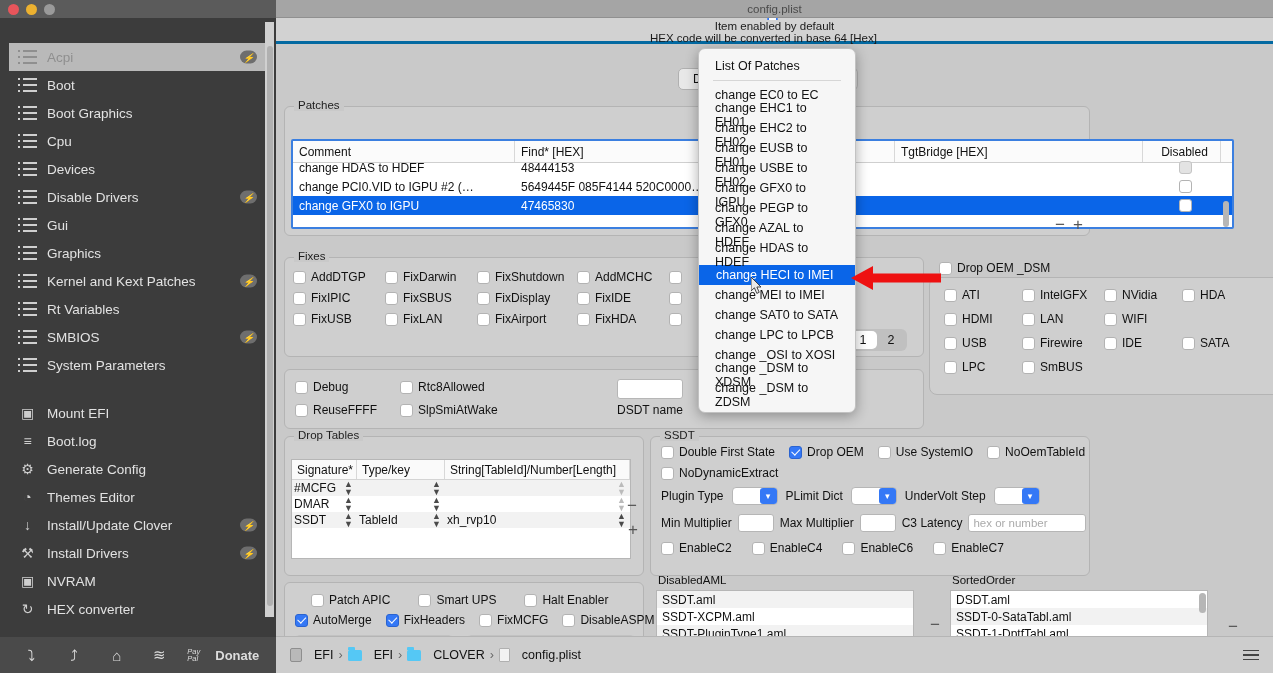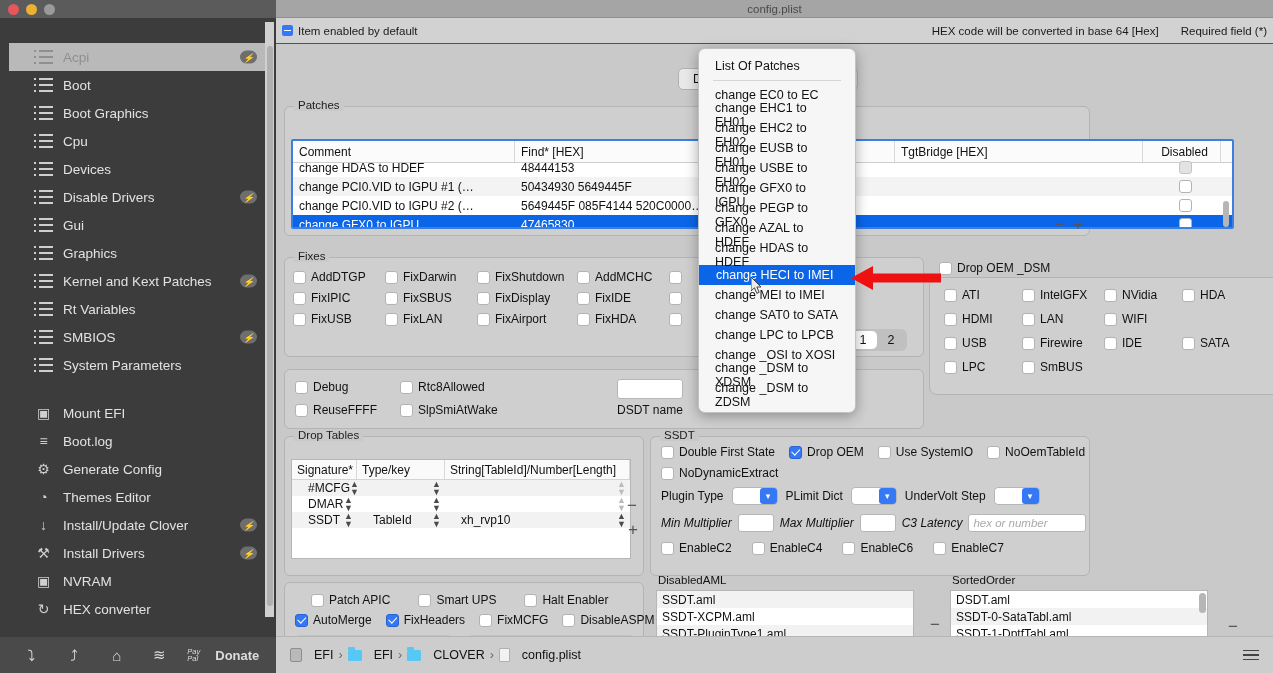--- a/index.html
+++ b/index.html
@@ -21,21 +21,21 @@
   .sb-titlebar {
     height:18px; background:#5b5b5b; display:flex; align-items:center;
     padding-left:8px; gap:7px;
   }
   .tl-dot { width:11px;height:11px;border-radius:50%; }
   .tl-red{background:#e8555b;} .tl-yellow{background:#ecb130;} .tl-gray{background:#9a9a9a;}
   .sb-gap { height:22px; background:#3c3c3c; }
   #sb-scroll { height:595px; overflow:hidden; position:relative; padding-top:3px;}
   .sb-item {
     display:flex; align-items:center; height:28px; margin:0 9px;
-    padding-left:25px; border-radius:0; color:#e2e2e2; font-size:13.5px;
+    padding-left:9px; border-radius:0; color:#e2e2e2; font-size:13.5px;
     position:relative;
   }
   .sb-item.selected { background:#b9b9b9; color:#8f8f8f; }
   .sb-ico {
     width:19px; height:14px; margin-right:10px; flex:none; position:relative;
     display:flex; flex-direction:column; justify-content:space-between;
   }
   .sb-ico i {
     display:block; height:2px; background:#cfcfcf; width:100%;
     position:relative;
@@ -79,21 +79,22 @@
   
   #main { position:absolute; left:276px; top:0; width:997px; height:673px; background:#c9c9c9; }
   .win-title {
     height:18px; background:#a5a5a5; color:#4a4a4a; font-size:11.5px;
     display:flex; align-items:center; justify-content:center;
     border-bottom:1px solid #909090;
   }
   .topbar {
     height:26px; background:#d2d2d2; display:flex; align-items:center;
     padding:0 6px; font-size:11.5px; color:#1a1a1a;
-    border-bottom:1px solid #0369a1;
+    border-bottom:3px solid #0369a1;
+    flex-direction:column;
   }
   .blue-minus {
     width:11px;height:11px;background:#3478f6;border-radius:2px;
     display:inline-flex;align-items:center;justify-content:center; margin-right:5px;
   }
   .blue-minus::after{content:"";width:7px;height:1.5px;background:#fff;}
   .topbar .spacer{flex:1;}
   .topbar .hexnote { margin-right:22px; }
 
   #content { position:relative; width:997px; height:600px; background:#c9c9c9; }
@@ -178,21 +179,21 @@
   
   #droptables-box { left:8px; top:392px; width:360px; height:140px; }
   .dt {
     position:absolute; left:6px; top:22px; width:340px; height:100px;
     background:#fff; border:1px solid #b6b6b6; overflow:hidden;
   }
   .dt-head { display:flex; height:20px; background:#fafafa; border-bottom:1px solid #d4d4d4; font-size:12px; align-items:center;}
   .dt-head > div { padding-left:5px; border-right:1px solid #d8d8d8; height:100%; display:flex;align-items:center;}
   .dt-row { display:flex; height:16px; align-items:center; font-size:12px;}
   .dt-row.alt { background:#f2f2f2; }
-  .dt-row > div { padding-left:16px; display:flex; align-items:center; justify-content:space-between; padding-right:4px; }
+  .dt-row > div { padding-left:2px; display:flex; align-items:center; justify-content:space-between; padding-right:4px; }
   .dc1{width:65px;} .dc2{width:88px;} .dc3{width:185px;}
   .stepper { font-size:9px; color:#4a4a4a; line-height:8px; }
 
   
   #ssdt-box { left:374px; top:392px; width:440px; height:140px; }
   .ssdt-row { position:absolute; display:flex; align-items:center; }
   .popbtn {
     display:inline-flex; align-items:center; width:46px; height:18px;
     background:#fff; border:1px solid #b6b6b6; border-radius:4px; position:relative;
     margin:0 4px;
@@ -455,28 +456,20 @@
             <div class="c-find">Find* [HEX]</div>
             <div class="c-tgt">TgtBridge [HEX]</div>
             <div class="c-dis">Disabled</div>
           </div>
           <div class="trow" style="margin-top:-5px">
             <div class="c-comment">change HDAS to HDEF</div>
             <div class="c-find">48444153</div>
             <div class="c-tgt"></div>
             <div class="c-dis">
                 <span class="cbx empty"></span>
-              </div>
-          </div>
-          <div class="trow alt">
-            <div class="c-comment">change PCI0.VID to IGPU #1 (…</div>
-            <div class="c-find">50434930 5649445F</div>
-            <div class="c-tgt"></div>
-            <div class="c-dis">
-                <span class="cbx"></span>
               </div>
           </div>
           <div class="trow">
             <div class="c-comment">change PCI0.VID to IGPU #2 (…</div>
             <div class="c-find">5649445F 085F4144 520C0000…</div>
             <div class="c-tgt"></div>
             <div class="c-dis">
                 <span class="cbx"></span>
               </div>
           </div>
@@ -735,21 +728,21 @@
             </label>
         </div>
         <div class="ssdt-row" style="left:10px;top:50px;gap:4px;">
           <span class="lbl">Plugin Type</span>
           <span class="popbtn"></span>
           <span class="lbl">PLimit Dict</span>
           <span class="popbtn"></span>
           <span class="lbl">UnderVolt Step</span>
           <span class="popbtn"></span>
         </div>
-        <div class="ssdt-row" style="left:10px;top:77px;gap:6px;font-style:italic;">
+        <div class="ssdt-row" style="left:10px;top:77px;gap:6px;">
           <span class="lbl">Min Multiplier</span>
           <span class="txtin" style="width:36px;"></span>
           <span class="lbl">Max Multiplier</span>
           <span class="txtin" style="width:36px;"></span>
           <span class="lbl">C3 Latency</span>
           <span class="txtin" style="width:118px;">hex or number</span>
         </div>
         <div class="ssdt-row" style="left:10px;top:104px;gap:20px;">
           <label class="cb">
               <span class="cbx"></span>

